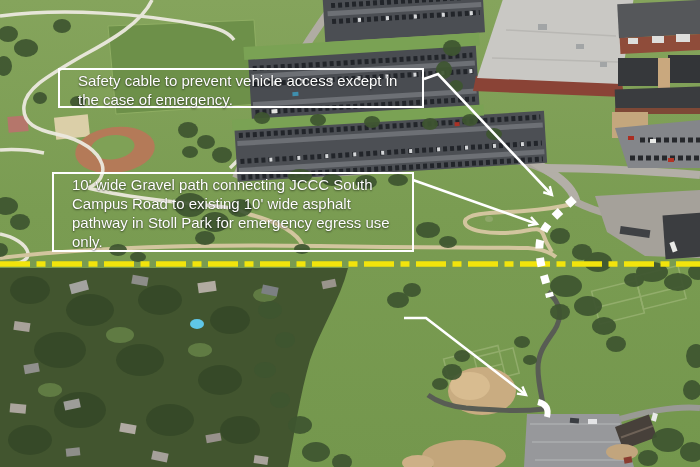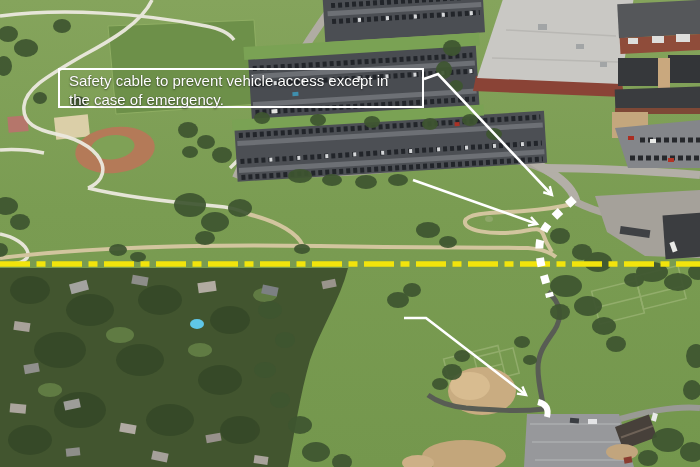--- a/index.html
+++ b/index.html
@@ -1,20 +1,20 @@
 <!DOCTYPE html>
 <html><head>
 <meta charset="utf-8">
 <style>
   html,body{margin:0;padding:0;background:#222;}
   .stage{position:relative;width:700px;height:467px;overflow:hidden;
          font-family:"Liberation Sans",sans-serif;background:#7a9c52;}
   .stage svg{position:absolute;left:0;top:0;}
   .note{position:absolute;box-sizing:border-box;border:2px solid #fff;color:#fff;
-        background:transparent;padding:1px 5px 0 9px;white-space:pre-line;
+        background:transparent;padding:1px 5px 0 18px;white-space:pre-line;
         font-family:"Liberation Sans",sans-serif;font-size:15px;
         text-shadow:0 1px 2px rgba(0,0,0,.5), 0 0 1px rgba(0,0,0,.4);}
   .note-top{left:58px;top:68px;width:366px;height:40px;line-height:19px;}
   .note-middle{left:52px;top:172px;width:362px;height:80px;line-height:19px;}
   .note-bottom{left:54px;top:302px;width:352px;height:85px;line-height:20px;}
 </style>
 </head>
 <body>
 
 <div class="stage">
@@ -295,15 +295,19 @@
     <g fill="none" stroke-width="2.6" marker-end="url(#arrowhead)" stroke="#ffffff">
       <path d="M424,79 L438,74 L552,195"></path>
       <path d="M413,180 L537,224"></path>
       <path d="M404,318 L426,318 L526,395"></path>
     </g>
   </svg>
 
   <div class="note note-top">Safety cable to prevent vehicle access except in
 the case of emergency.</div>
 
+  <div class="note note-middle">10' wide Gravel path connecting JCCC South
+Campus Road to existing 10' wide asphalt
+pathway in Stoll Park for emergency egress use
+only.</div>
 
 
 </div>
 
 </body></html>

